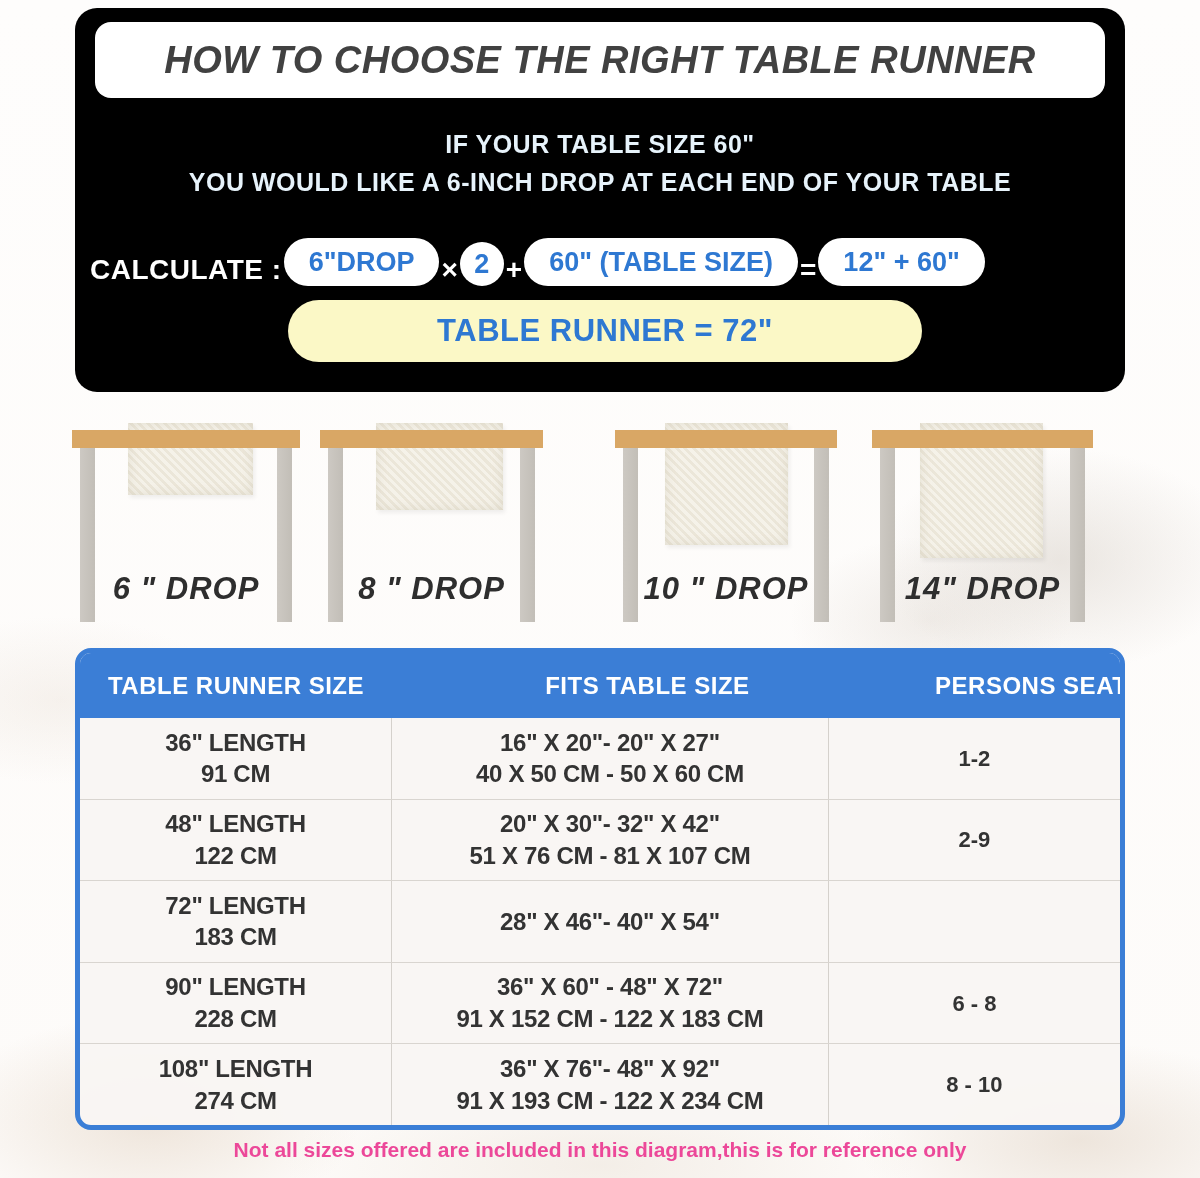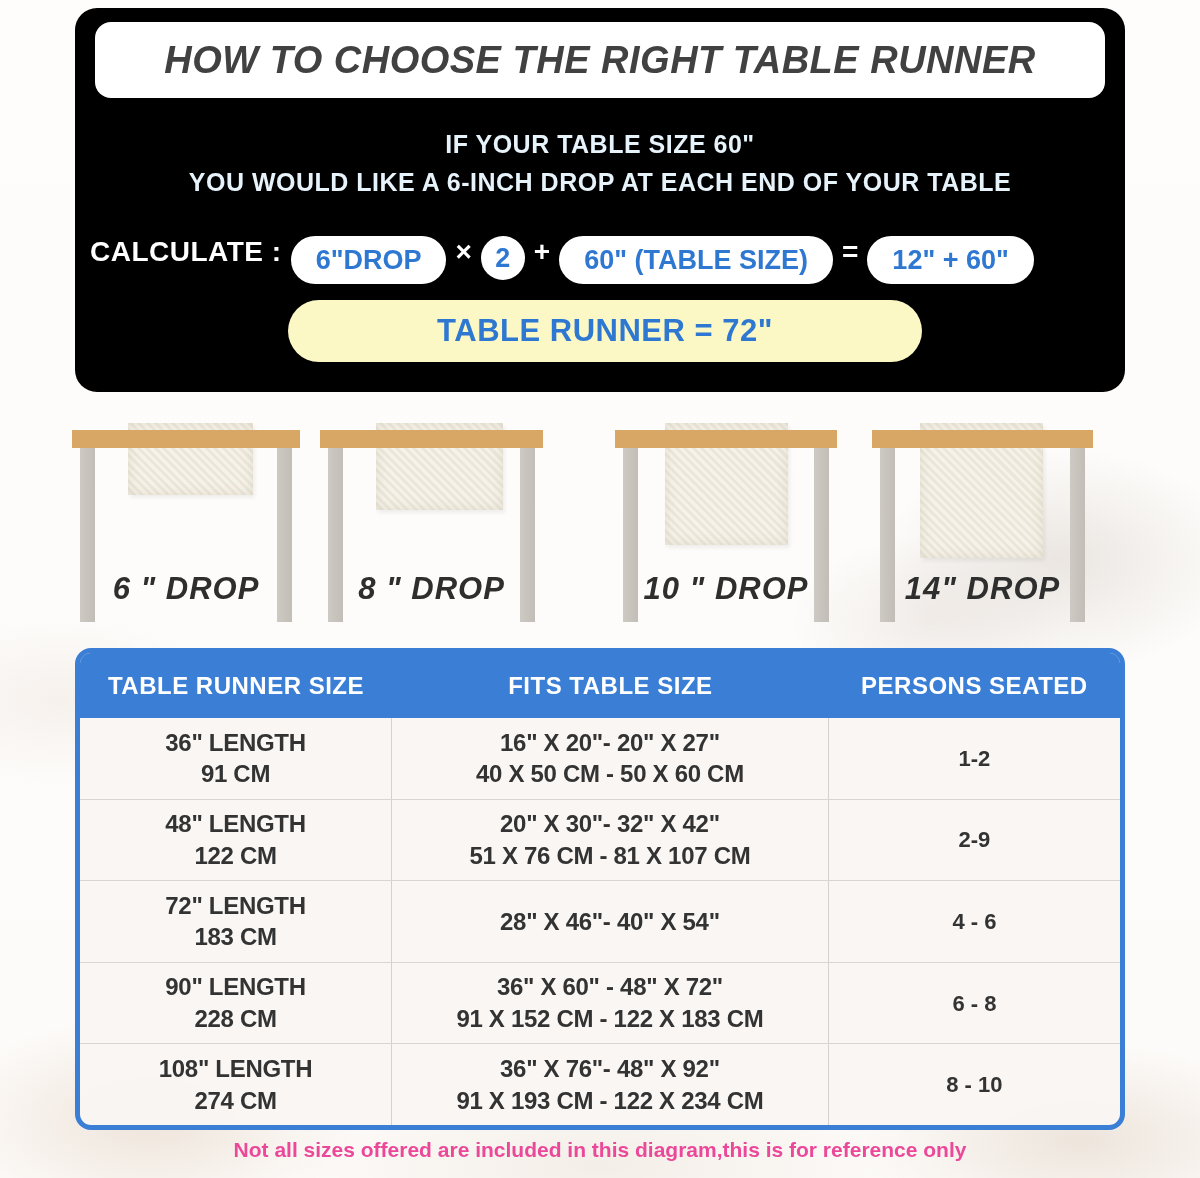--- a/index.html
+++ b/index.html
@@ -40,21 +40,21 @@
   .title-banner span {
     font-size: 38px; font-weight: 900; font-style: italic;
     color: #414141; letter-spacing: 0.5px; white-space: nowrap;
   }
   .subtitle { position: absolute; width: 100%; text-align: center; color: #e7f3fb; font-weight: 600; font-size: 25px; letter-spacing: 0.5px; }
   .subtitle.l1 { top: 122px; }
   .subtitle.l2 { top: 160px; }
 
   .calc-row {
     position: absolute; left: 15px; top: 228px; height: 50px;
-    display: flex; align-items: flex-start; gap: 9px;
+    display: flex; align-items: flex-end; gap: 2px;
   }
   .calc-label { color: #ffffff; font-weight: 800; font-size: 28px; letter-spacing: 0.5px; }
   .calc-op { color: #ffffff; font-weight: 800; font-size: 28px; }
   .pill {
     background: #ffffff; border-radius: 25px; height: 48px;
     display: flex; align-items: center; justify-content: center;
     padding: 0 25px;
     color: #2e78d2; font-weight: 800; font-size: 27px; white-space: nowrap;
   }
   .num-circle {
@@ -111,20 +111,21 @@
     width: 1050px; height: 482px;
     border: 5px solid #3b7ed6; border-radius: 16px;
     background: rgba(249,246,243,0.95);
     overflow: hidden;
     display: flex; flex-direction: column;
   }
   .panel-header {
     background: #3b7ed6; height: 65px; flex: 0 0 65px;
     display: grid; grid-template-columns: 30% 42% 28%;
     align-items: center;
+    gap: 37px;
   }
   .panel-header div {
     text-align: center; color: #ffffff; font-weight: 800; font-size: 24px; letter-spacing: 0.5px;
   }
   .panel-body { flex: 1; display: flex; flex-direction: column; }
   .t-row {
     flex: 1; display: grid; grid-template-columns: 30% 42% 28%;
     align-items: center;
   }
   .t-row + .t-row { border-top: 1px solid #d9d5d0; }
@@ -230,21 +231,20 @@
     </div>
 
     <div class="t-row">
       <div class="t-cell c1">
         <span>72" LENGTH</span>
         <span>183 CM</span>
       </div>
       <div class="t-cell c2">
         <span>28" X 46"- 40" X 54"</span>
       </div>
-      <div class="t-cell c3">4 - 6</div>
     </div>
 
     <div class="t-row">
       <div class="t-cell c1">
         <span>90" LENGTH</span>
         <span>228 CM</span>
       </div>
       <div class="t-cell c2">
         <span>36" X 60" - 48" X 72"</span>
         <span>91 X 152 CM - 122 X 183 CM</span>

